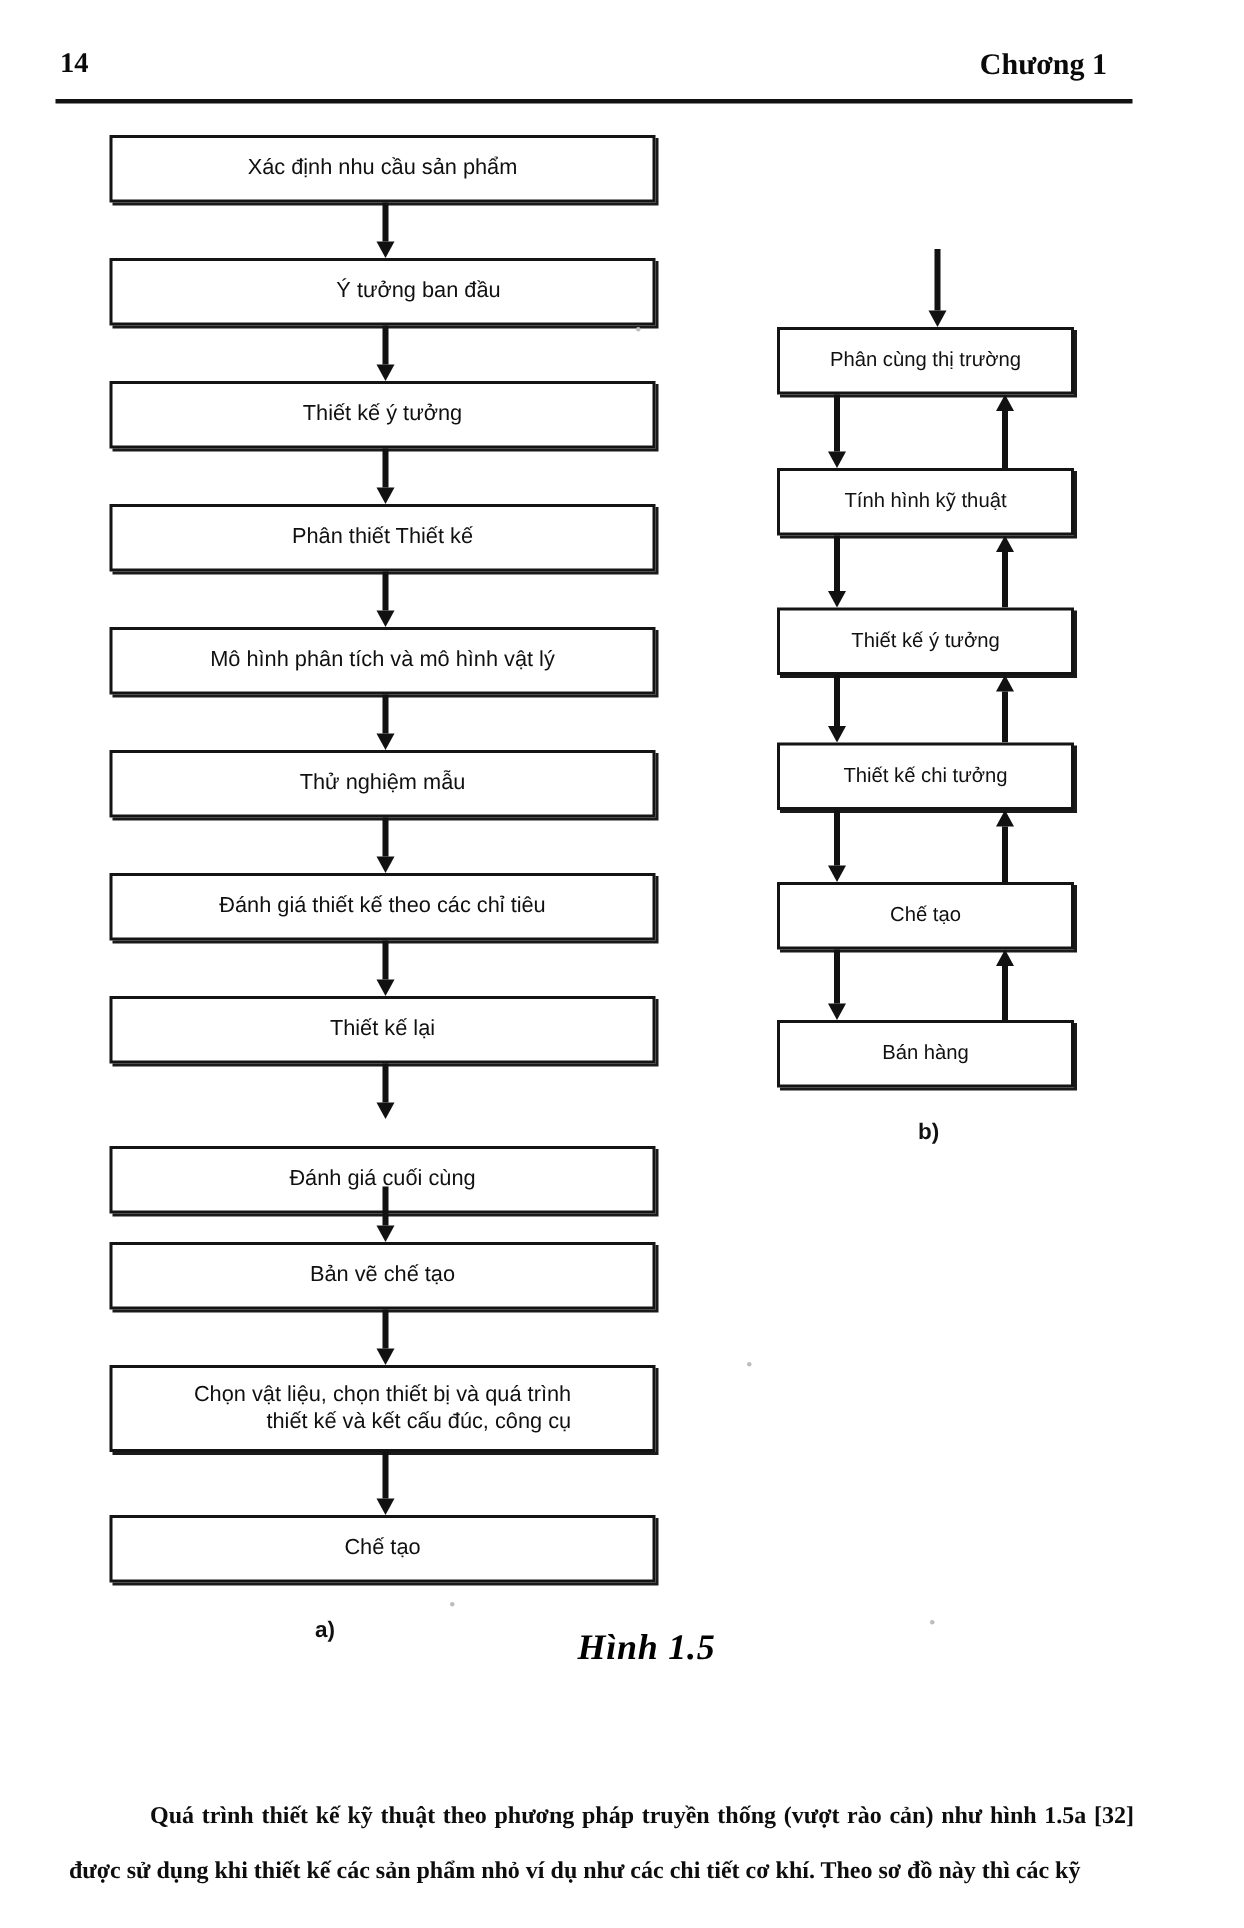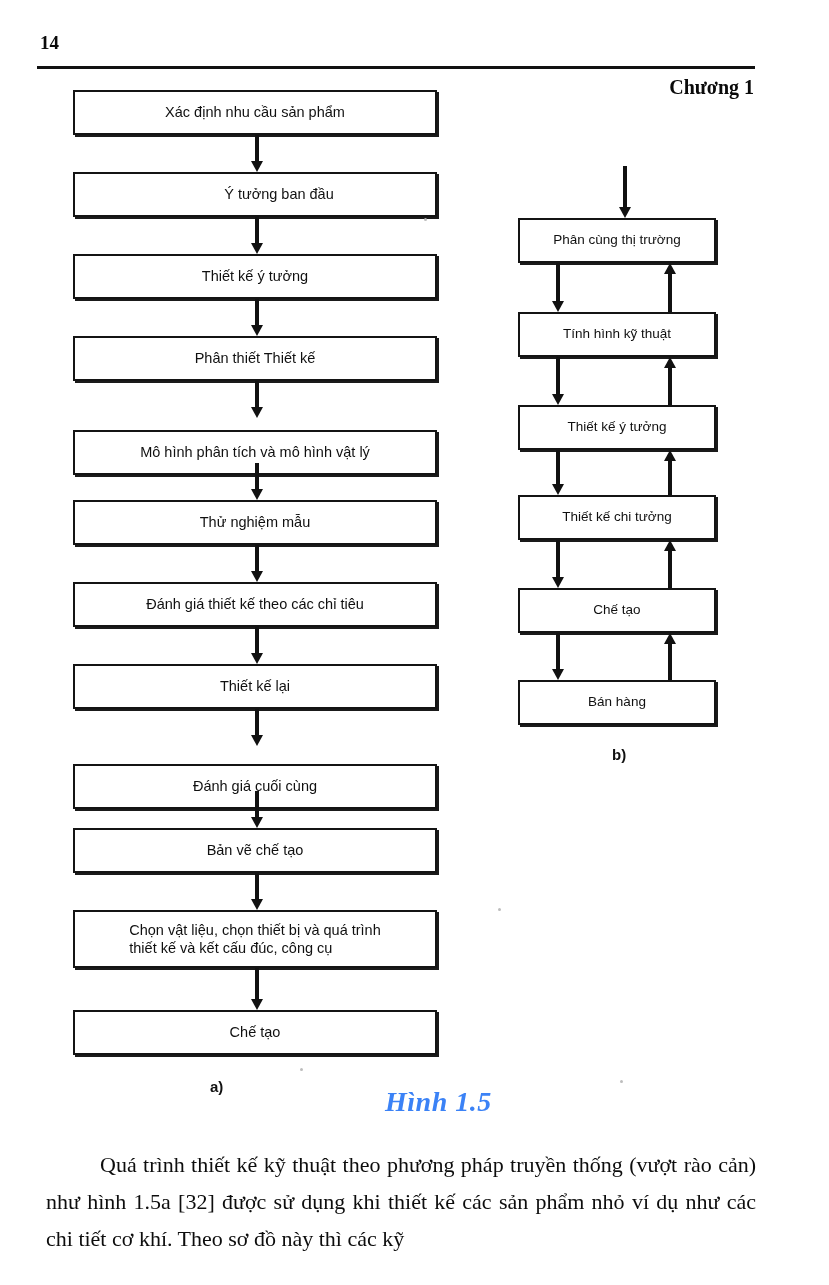--- a/index.html
+++ b/index.html
@@ -30,46 +30,45 @@
     position: absolute;
     left: 0;
     top: 0;
     font-family: "Liberation Serif", serif;
     font-weight: bold;
     font-size: 19px;
     letter-spacing: 0px;
   }
   #chapter-label {
     position: absolute;
-    right: 0;
+    right: 16px;
     top: 0;
     font-family: "Liberation Serif", serif;
     font-weight: bold;
     font-size: 20px;
-    margin-top: 44px;
   }
   #header-rule {
     position: absolute;
     left: 37px;
     top: 66px;
     width: 718px;
     height: 3px;
     background: #111;
   }
 
   
   .fc-box {
     position: absolute;
     box-sizing: border-box;
     border: 2px solid #141414;
     background: #ffffff;
     display: flex;
     align-items: center;
     justify-content: center;
-    text-align: left;
+    text-align: right;
     line-height: 1.25;
     color: #101010;
   }
   .fc-box.shadowed {
     box-shadow: 2px 2px 0 #1a1a1a;
   }
   .fc-label {
     display: block;
     padding: 0 6px;
     white-space: pre-line;
@@ -128,38 +127,38 @@
     font-weight: bold;
     color: #111;
   }
   #figure-title {
     position: absolute;
     left: 385px;
     top: 1086px;
     font-family: "Liberation Serif", serif;
     font-style: italic;
     font-weight: bold;
-    font-size: 28px;
+    font-size: 24px;
     letter-spacing: 0.5px;
-    color: #3b82f6;
+    color: #000000;
   }
 
   
   #body-text {
     position: absolute;
     left: 46px;
-    top: 1124px;
+    top: 1176px;
     width: 710px;
     font-family: "Liberation Serif", serif;
-    font-size: 22px;
+    font-size: 16px;
     line-height: 37px;
     text-align: justify;
     text-indent: 54px;
     color: #0d0d0d;
-    font-weight: 400;
+    font-weight: 700;
   }
 
   
   .speck {
     position: absolute;
     background: #bdbdbd;
     border-radius: 50%;
   }
 </style>
 </head>
@@ -200,21 +199,21 @@
     </div>
 
     <div class="fc-box shadowed" style="top:336px; height:45px;">
       <span class="fc-label">Phân thiết Thiết kế</span>
     </div>
     <div class="arrow-down" style="left:255px; top:381px; height:37px;">
       <div class="shaft" style="top:0; height:26px;"></div>
         <div class="head"></div>
     </div>
 
-    <div class="fc-box shadowed" style="top:430px; height:45px;">
+    <div class="fc-box shadowed" style="top:418px; height:45px;">
       <span class="fc-label">Mô hình phân tích và mô hình vật lý</span>
     </div>
     <div class="arrow-down" style="left:255px; top:463px; height:37px;">
       <div class="shaft" style="top:0; height:26px;"></div>
         <div class="head"></div>
     </div>
 
     <div class="fc-box shadowed" style="top:500px; height:45px;">
       <span class="fc-label">Thử nghiệm mẫu</span>
     </div>

